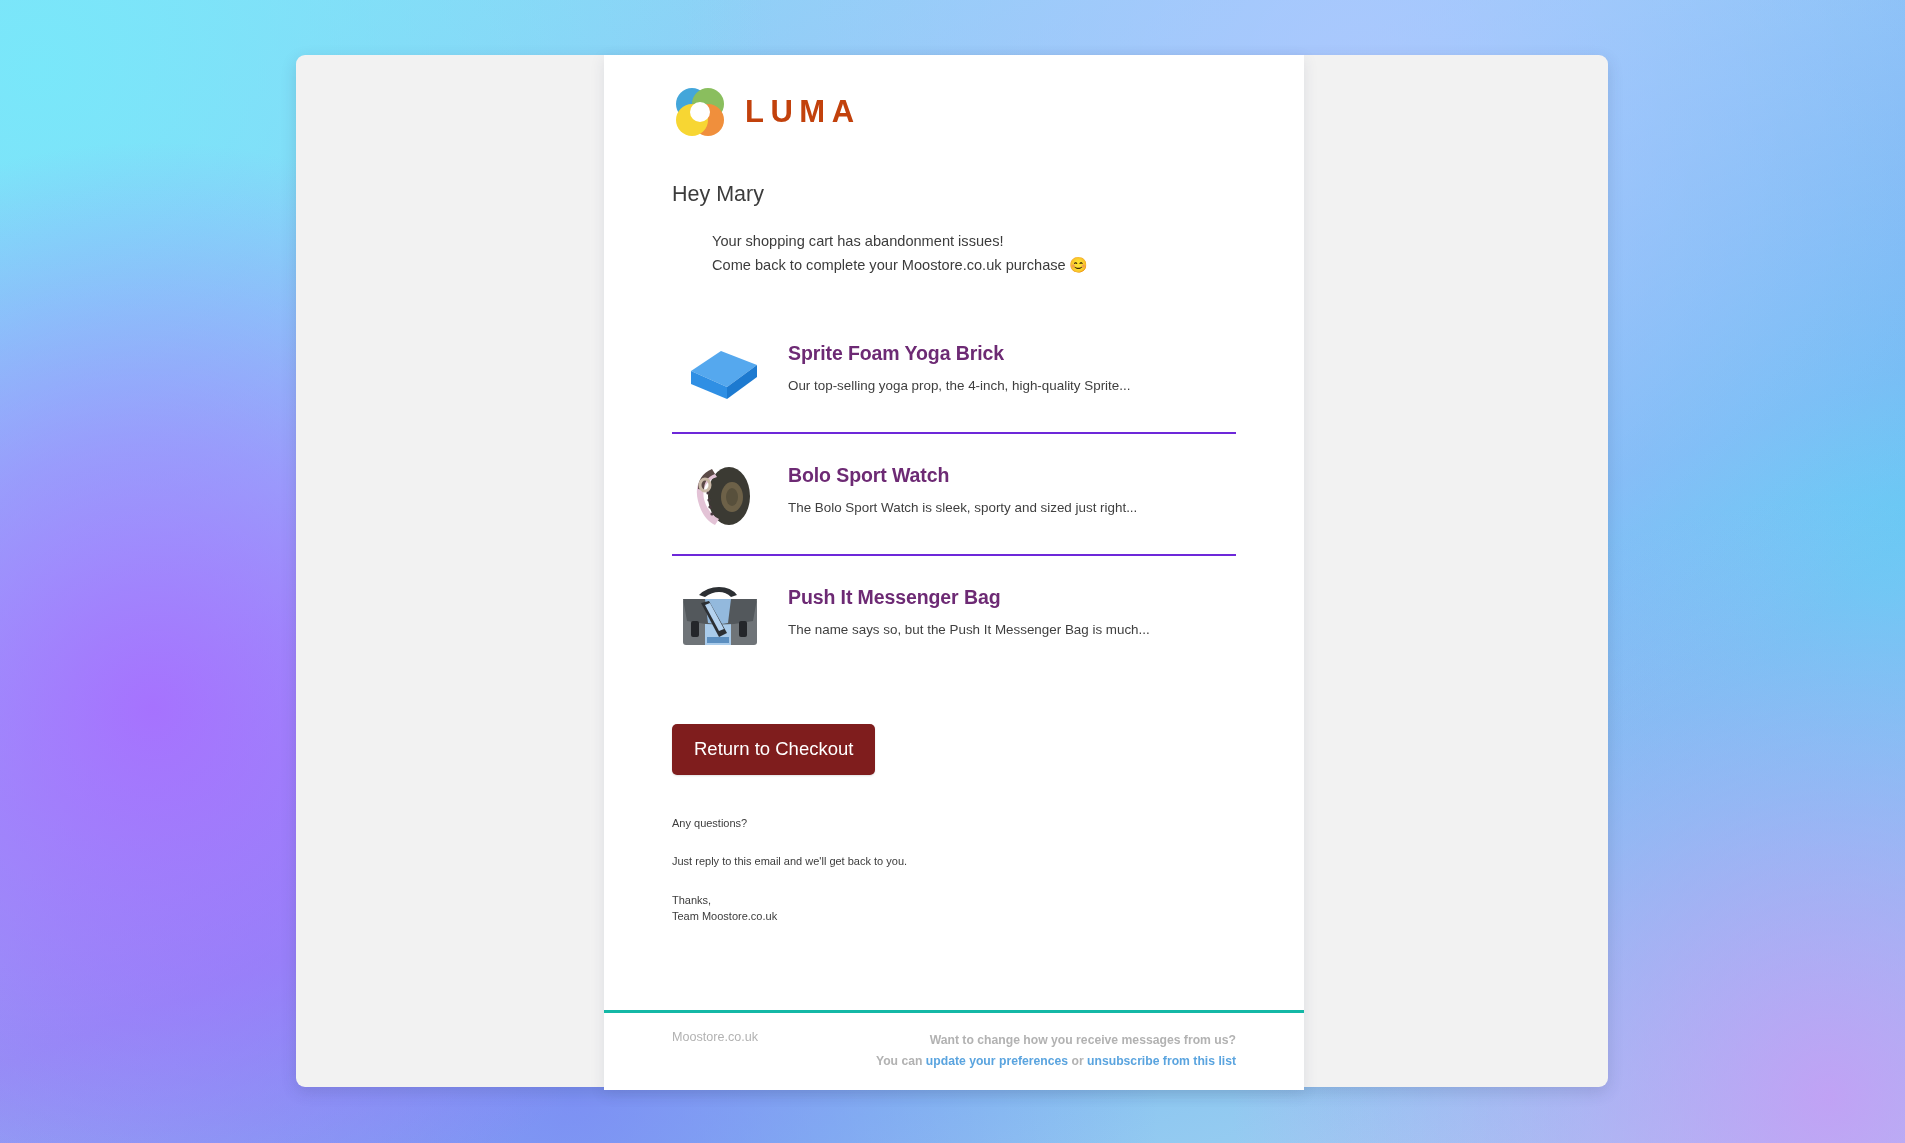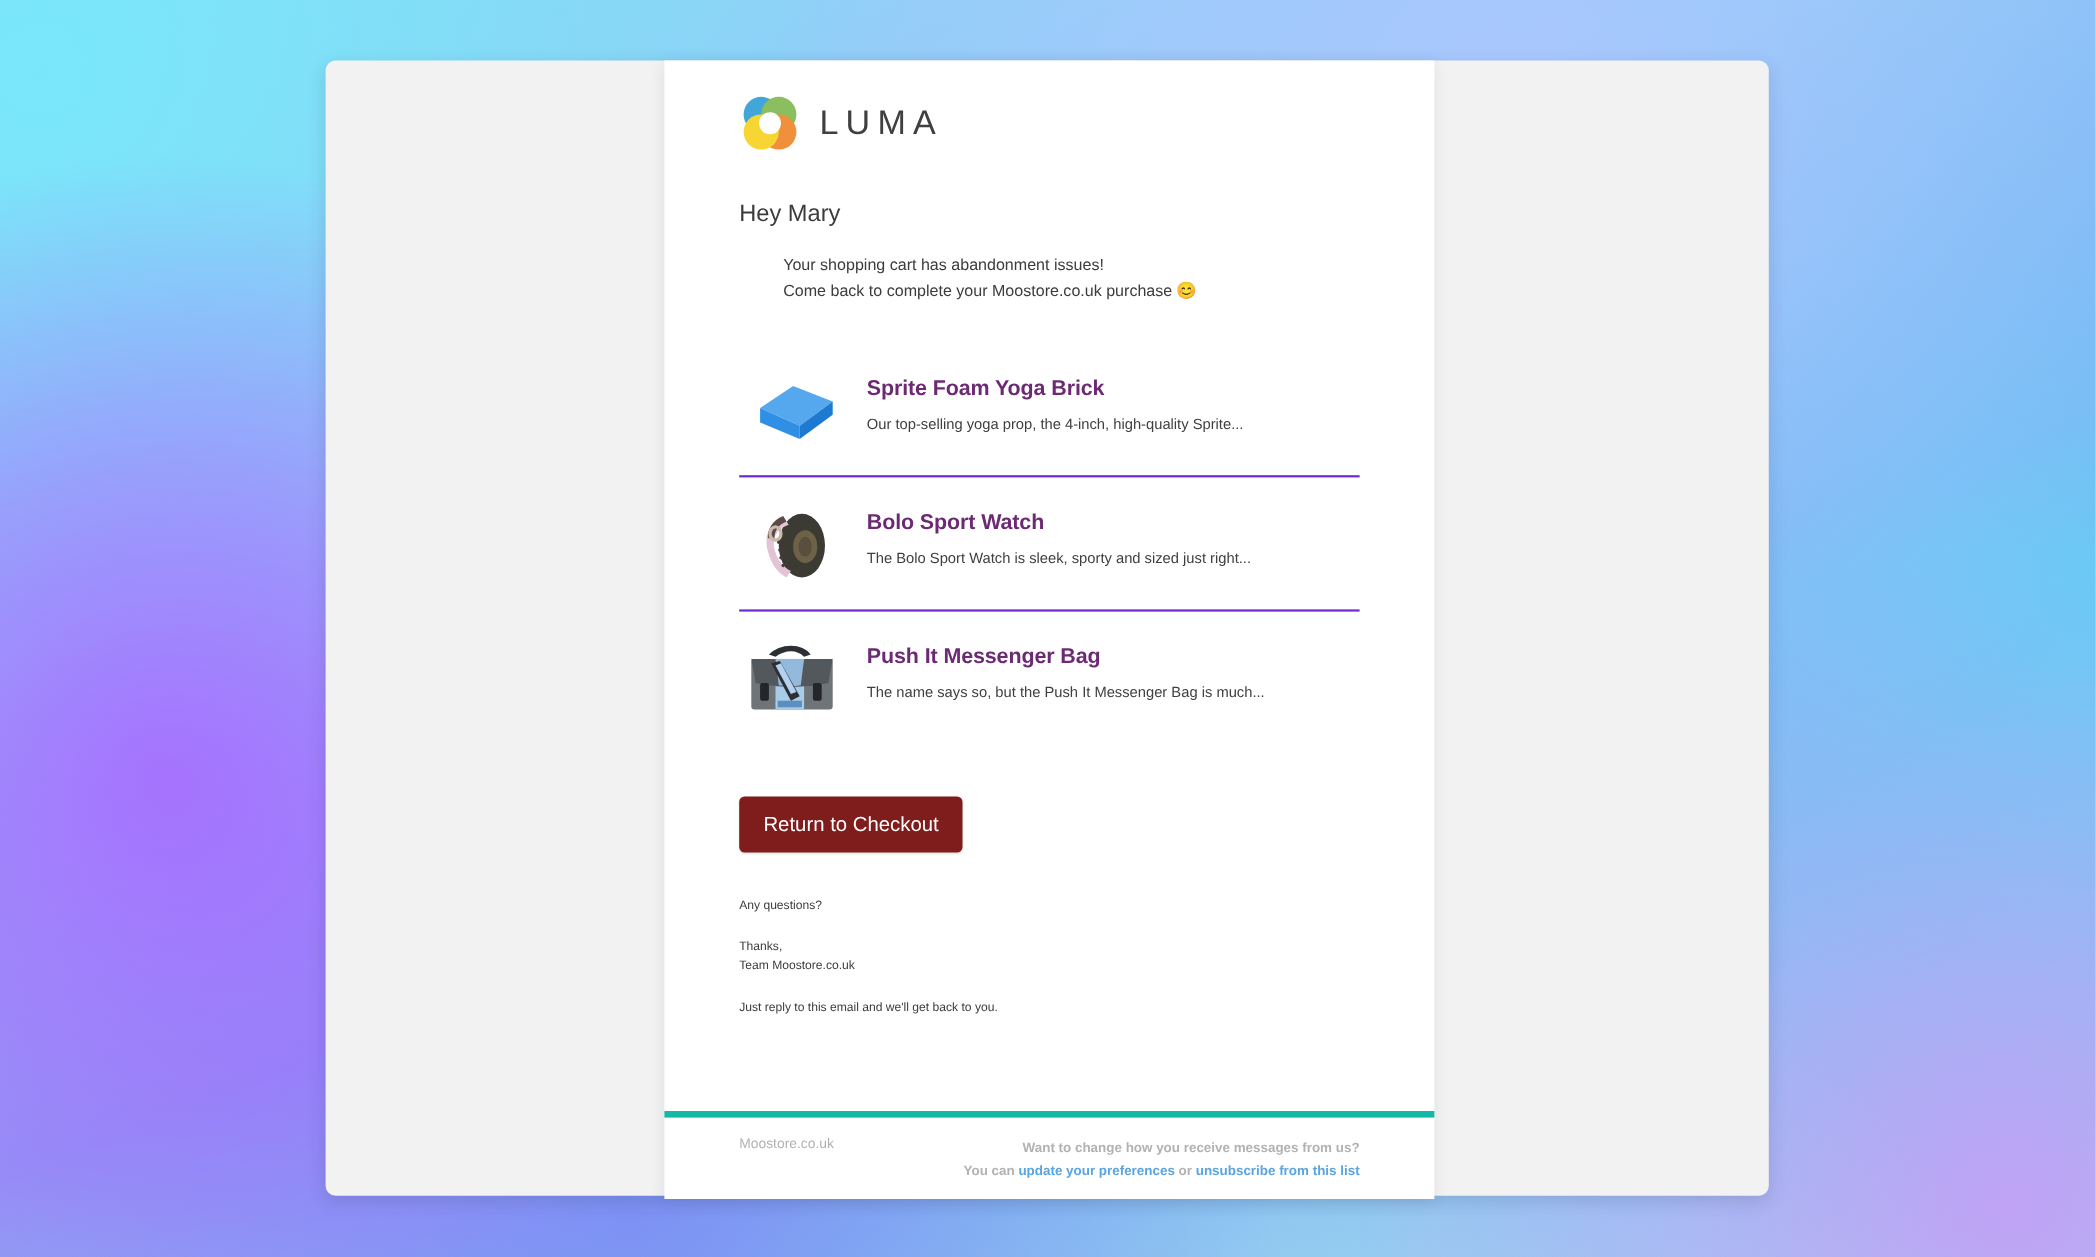--- a/index.html
+++ b/index.html
@@ -60,22 +60,22 @@
   .logo-mark {
     width: 56px;
     height: 56px;
     position: relative;
     flex: 0 0 auto;
   }
   .logo-mark svg { display: block; }
   .logo-word {
     font-size: 31px;
     letter-spacing: 6.5px;
-    color: #404040;
-    font-weight: 400;
+    color: #c2410c;
+    font-weight: 700;
   }
 
   
   .greeting {
     margin-top: 42px;
     font-size: 21.5px;
     color: #3c3c3c;
     font-weight: 400;
   }
 
@@ -147,21 +147,21 @@
   }
   .closing p + p { margin-top: 22px; }
 
   
   .footer {
     position: absolute;
     left: 0;
     right: 0;
     bottom: 0;
     height: 80px;
-    border-top: 6px solid #14b8a6;
+    border-top: 3px solid #14b8a6;
     padding: 17px 68px 0 68px;
     display: flex;
     justify-content: space-between;
     align-items: flex-start;
   }
   .footer-brand {
     font-size: 12.6px;
     color: #b2b2b2;
   }
   .footer-right {
@@ -266,25 +266,25 @@
       </div>
 
     </div>
 
     <div class="cta-wrap">
       <button class="cta">Return to Checkout</button>
     </div>
 
     <div class="closing">
       <p>Any questions?</p>
+      <p>Just reply to this email and we'll get back to you.</p>
       <p>
         <span>Thanks,</span><br>
         <span>Team Moostore.co.uk</span>
       </p>
-      <p>Just reply to this email and we'll get back to you.</p>
     </div>
 
   </div>
 
   <div class="footer">
     <div class="footer-brand">Moostore.co.uk</div>
     <div class="footer-right">
       <div>Want to change how you receive messages from us?</div>
       <div><span>You can </span><a href="#">update your preferences</a><span> or </span><a href="#">unsubscribe from this list</a></div>
     </div>

